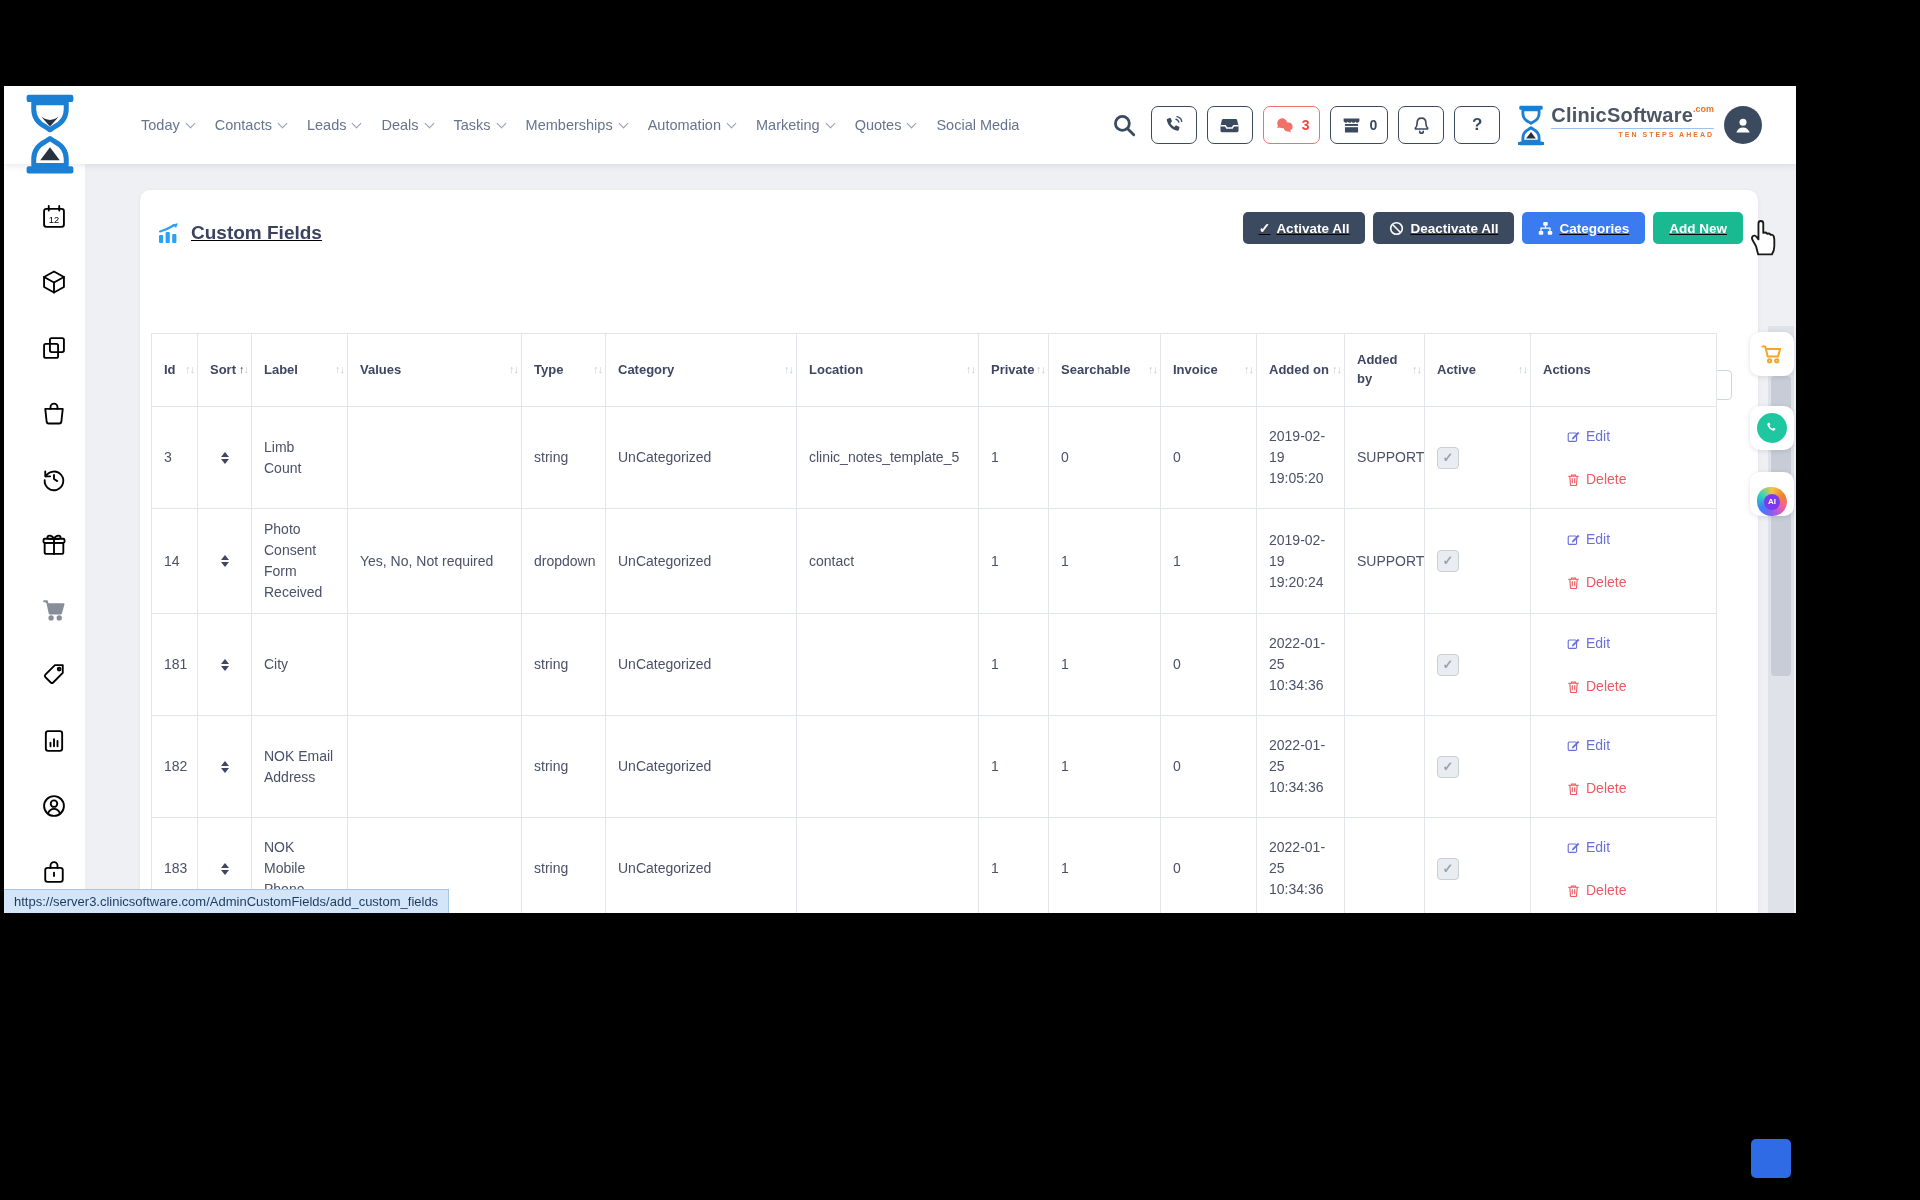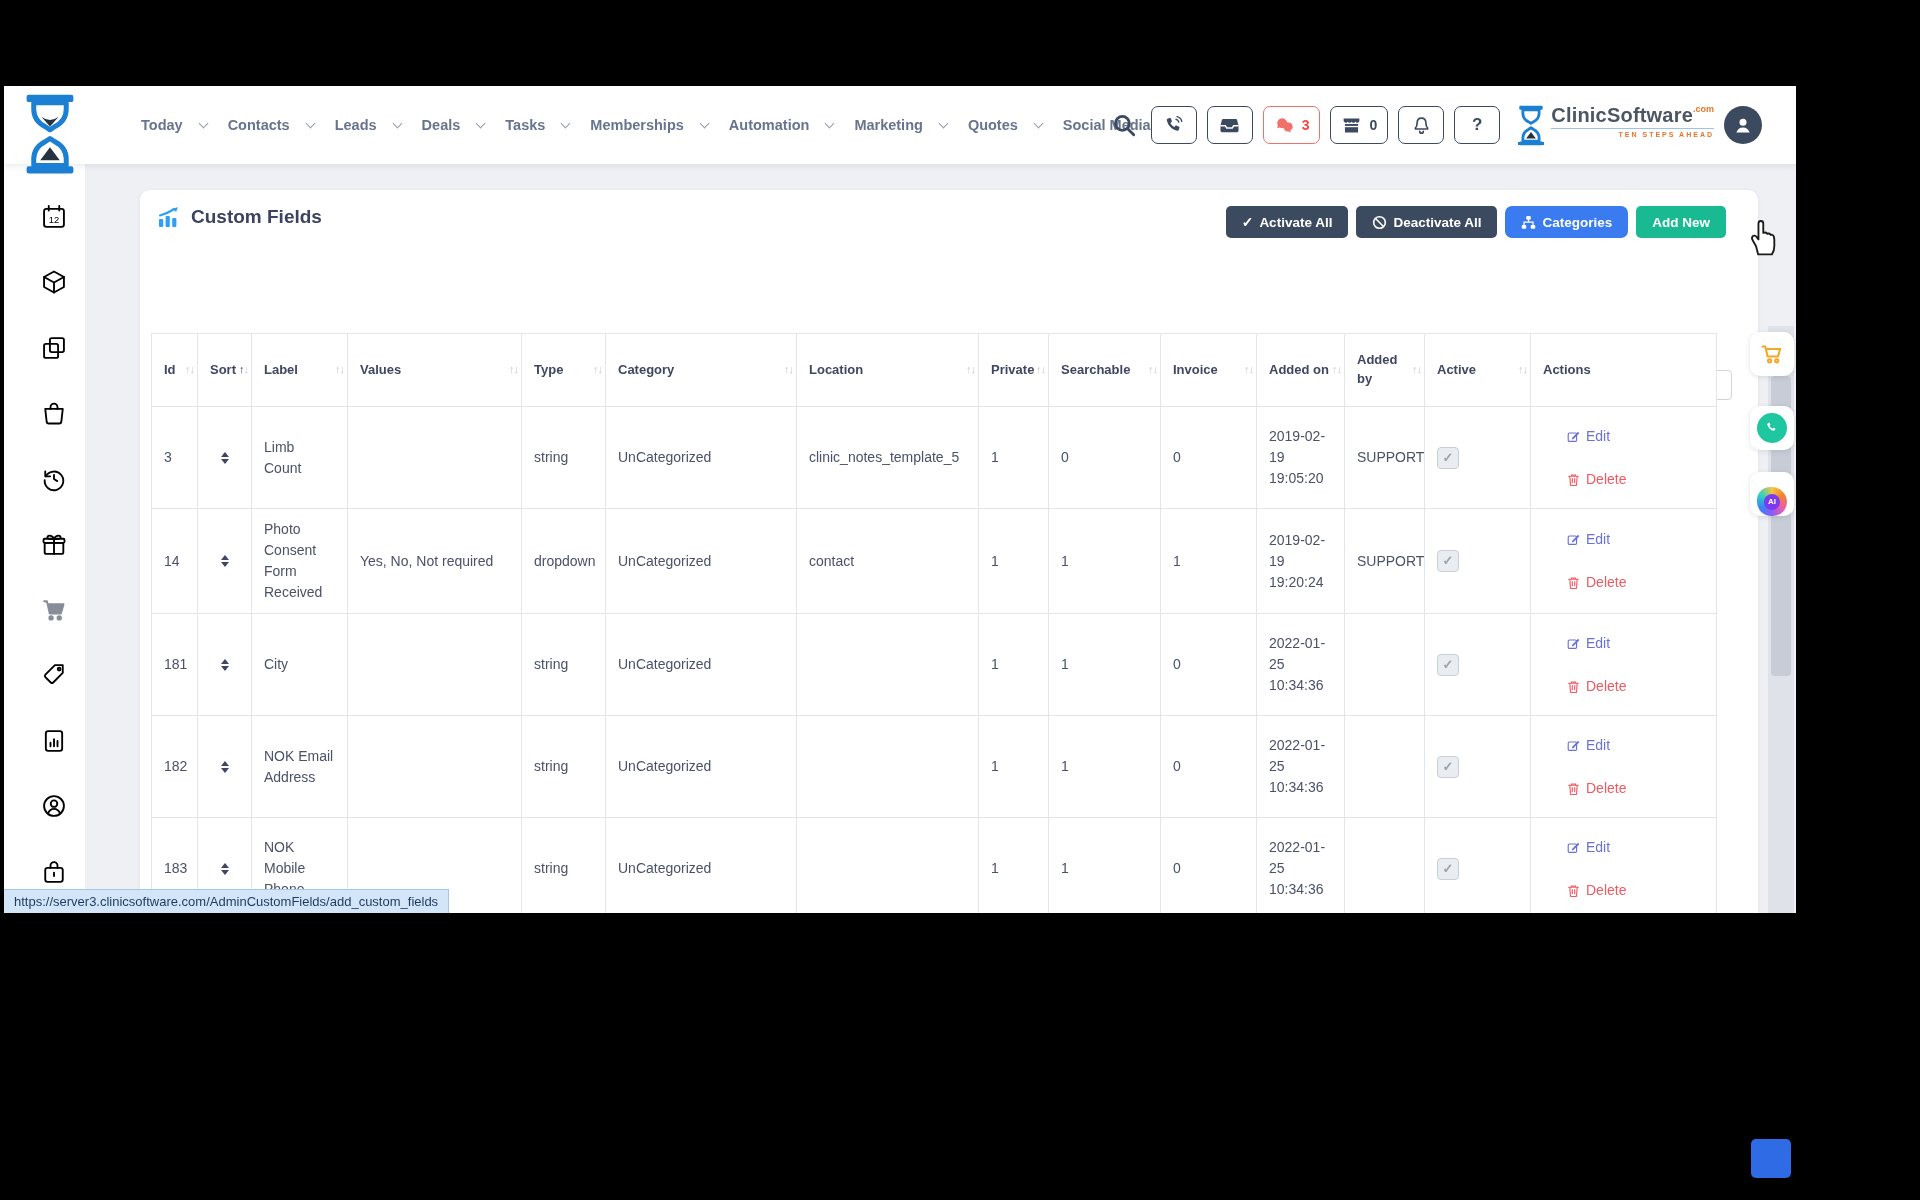--- a/index.html
+++ b/index.html
@@ -2,21 +2,21 @@
 <html><head>
 <meta charset="utf-8">
 <style>
   html,body{margin:0;padding:0;background:#000;}
   body{width:1920px;height:1200px;position:relative;overflow:hidden;font-family:"Liberation Sans",sans-serif;}
   .window{position:absolute;left:4px;top:86px;width:1792px;height:827px;background:#fff;overflow:hidden;}
   
   .appbar{position:absolute;left:0;top:0;width:1792px;height:78px;background:#fff;box-shadow:0 2px 6px rgba(40,50,80,.10);z-index:30;}
   .applogo{position:absolute;left:20px;top:7px;width:52px;height:64px;color:#1b7fd4;}
   .mainnav{position:absolute;left:137px;top:0;height:78px;display:flex;align-items:center;gap:21px;}
-  .nav-item{display:flex;align-items:center;gap:17px;font-size:14.5px;font-weight:700;color:#67748e;white-space:nowrap;cursor:pointer;}
+  .nav-item{display:flex;align-items:center;gap:7px;font-size:14.5px;font-weight:400;color:#67748e;white-space:nowrap;cursor:pointer;}
   .chev{width:6px;height:6px;border-right:1.7px solid #939cb1;border-bottom:1.7px solid #939cb1;transform:rotate(45deg);margin-top:-4px;}
   .tools{position:absolute;right:34px;top:19px;height:40px;display:flex;align-items:center;gap:10px;}
   .search-wrap{width:26px;height:26px;color:#3c4a60;margin-right:4px;}
   .tool-btn{height:38px;min-width:46px;box-sizing:border-box;border:1.7px solid #3c4a60;border-radius:7px;background:#fff;display:flex;align-items:center;justify-content:center;gap:7px;padding:0 10px;color:#3c4a60;cursor:pointer;}
   .tool-btn svg{width:21px;height:21px;}
   .tool-btn.salmon{border-color:#f0716a;color:#f0716a;}
   .tool-count{font-size:14px;font-weight:700;}
   .tool-btn.salmon .tool-count{color:#f2473f;}
   .brand{display:flex;align-items:flex-start;gap:7px;margin-left:8px;cursor:pointer;}
   .brand-hg{width:26px;height:36px;color:#1b7fd4;border-bottom:3px solid #1b7fd4;padding-bottom:1px;}
@@ -28,27 +28,27 @@
   .avatar svg{width:24px;height:24px;}
   
   .contentbg{position:absolute;left:81px;top:78px;right:0;bottom:0;background:#eef0f4;}
   .side{position:absolute;left:0;top:78px;width:81px;bottom:0;background:#fff;z-index:5;}
   .side-icon{position:absolute;left:36px;width:28px;height:28px;color:#000000;cursor:pointer;}
   .side-icon.dark{color:#878e9a;}
   .scrolltrack{position:absolute;left:1764px;top:240px;bottom:0;width:26px;background:#dfe2e9;z-index:6;}
   .scrollthumb{position:absolute;left:3px;top:50px;width:20px;height:300px;background:#c7ccd6;border-radius:4px;}
   
   .card{position:absolute;left:136px;top:104px;width:1618px;height:1400px;background:#fff;border-radius:10px;box-shadow:0 1px 4px rgba(50,60,90,.07);z-index:8;}
-  .card-head{position:absolute;left:17px;right:32px;top:16px;height:38px;display:flex;align-items:flex-start;}
+  .card-head{position:absolute;left:17px;right:15px;top:16px;height:38px;display:flex;align-items:flex-end;text-decoration:underline;}
   .title-icon{width:24px;height:22px;margin-right:10px;}
   .page-title{font-size:19px;font-weight:700;color:#3b4361;margin:0;}
   .head-btns{margin-left:auto;display:flex;gap:8px;}
   .btn{height:32px;border:none;border-radius:5px;color:#fff;font-size:13.5px;font-weight:700;display:flex;align-items:center;gap:6px;padding:0 16px;font-family:"Liberation Sans",sans-serif;cursor:pointer;}
   .btn.dark{background:#3c4a60;}
-  .btn.blue{background:#3a7bf0;border-radius:7px;}
+  .btn.blue{background:#3a7bf0;}
   .btn.green{background:#19b991;}
   .btn svg{width:15px;height:15px;}
   .btn .check{font-size:14px;font-weight:900;}
   .show-row{position:absolute;left:27px;top:178px;height:34px;display:flex;align-items:center;gap:11px;font-size:15px;font-weight:600;color:#3f4662;}
   .pagesize{width:58px;height:34px;box-sizing:border-box;border:1px solid #cfd4dc;border-radius:6px;background:#fff;display:flex;align-items:center;justify-content:center;gap:9px;font-size:13px;font-weight:600;color:#3f4662;cursor:pointer;}
   .filter-row{position:absolute;right:26px;top:180px;display:flex;align-items:center;gap:14px;}
   .filter-label{font-size:15px;font-weight:700;color:#3f4662;}
   .filter-input{width:278px;height:30px;box-sizing:border-box;border:1px solid #d0d5dd;border-radius:4px;background:#fff;outline:none;padding:0 8px;font-family:"Liberation Sans",sans-serif;}
   .stack{display:flex;flex-direction:column;gap:2px;color:#3f4662;align-items:center;}
   .tri-up{width:0;height:0;border-left:4px solid transparent;border-right:4px solid transparent;border-bottom:5px solid currentColor;}

